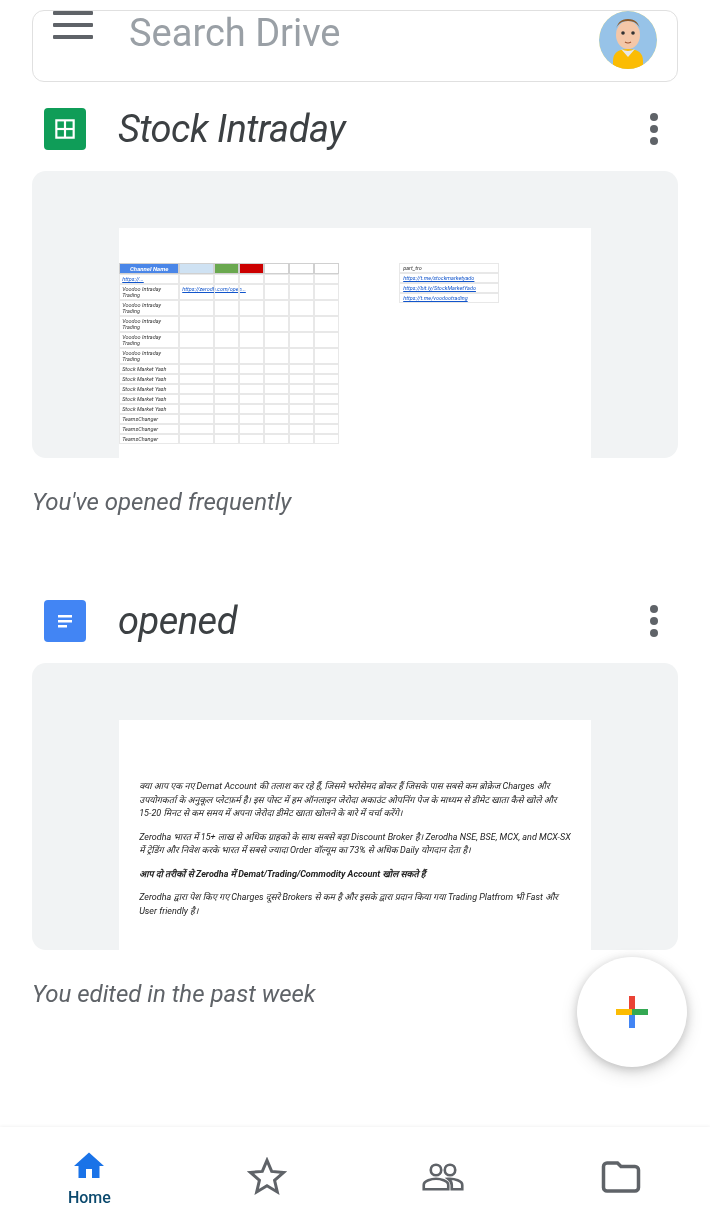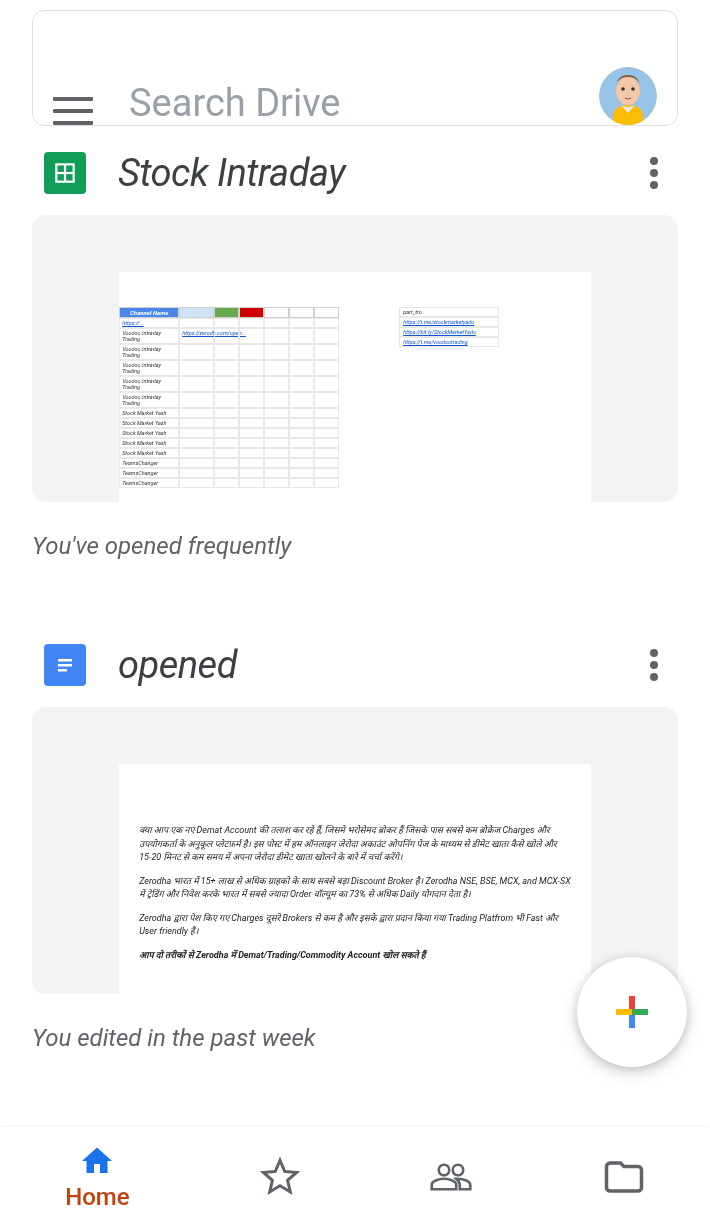--- a/index.html
+++ b/index.html
@@ -10,25 +10,25 @@
     }
     body {
       width: 710px;
       height: 1227px;
       background: #fff;
       position: relative;
       overflow: hidden;
     }
     .search-bar {
       margin: 10px 32px 0 32px;
-      height: 116px;
+      height: 72px;
       border: 1px solid #e0e0e0;
       border-radius: 12px;
       display: flex;
-      align-items: flex-end;
+      align-items: flex-start;
       padding: 0 20px;
       background: #fff;
     }
     .menu-icon {
       width: 40px;
       height: 28px;
       display: flex;
       flex-direction: column;
       justify-content: space-between;
       margin-right: 36px;
@@ -187,22 +187,22 @@
       box-shadow: 0 -1px 3px rgba(0,0,0,0.05);
     }
     .nav-item {
       display: flex;
       flex-direction: column;
       align-items: center;
       gap: 4px;
       cursor: pointer;
     }
     .nav-label {
-      font-size: 24px;
-      color: #c2410c;
+      font-size: 16px;
+      color: #0c4a6e;
       font-weight: 500;
     }
   </style>
 </head>
 <body>
 
 <div class="search-bar">
   <div class="menu-icon">
     <span></span>
       <span></span>
@@ -405,22 +405,22 @@
       <span></span>
         <span></span>
         <span></span>
     </div>
   </div>
   <div class="preview-card">
     <div class="preview-inner">
       <div class="doc-text">
         <p>क्या आप एक नए Demat Account की तलाश कर रहे हैं, जिसमे भरोसेमद ब्रोकर हैं जिसके पास सबसे कम ब्रोक्रेज Charges और उपयोगकर्ता के अनुकूल प्लेटफ़र्म है। इस पोस्ट में हम ऑनलाइन जेरोदा अकाउंट ओपनिंग पेज के माध्यम से डीमेट खाता कैसे खोले और 15-20 मिनट से कम समय में अपना जेरोदा डीमेट खाता खोलने के बारे में चर्चा करेंगे।</p>
         <p>Zerodha भारत में 15+ लाख से अधिक ग्राहको के साथ सबसे बड़ा Discount Broker है। Zerodha NSE, BSE, MCX, and MCX-SX में ट्रेडिंग और निवेश करके भारत में सबसे ज्यादा Order वॉल्यूम का 73% से अधिक Daily योगदान देता है।</p>
+        <p style="font-weight:bold;">आप दो तरीकों से Zerodha में Demat/Trading/Commodity Account खोल सकते हैं</p>
         <p>Zerodha द्वारा पेश किए गए Charges दूसरे Brokers से कम है और इसके द्वारा प्रदान किया गया Trading Platfrom भी Fast और User friendly है।</p>
-        <p style="font-weight:bold;">आप दो तरीकों से Zerodha में Demat/Trading/Commodity Account खोल सकते हैं</p>
       </div>
     </div>
   </div>
   <div class="subtitle">You edited in the past week</div>
 </div>
 
 <div class="fab">
   <svg width="40" height="40" viewBox="0 0 40 40">
     <rect x="17" y="4" width="6" height="16" fill="#ea4335"></rect>
     <rect x="17" y="20" width="6" height="16" fill="#4285f4"></rect>

